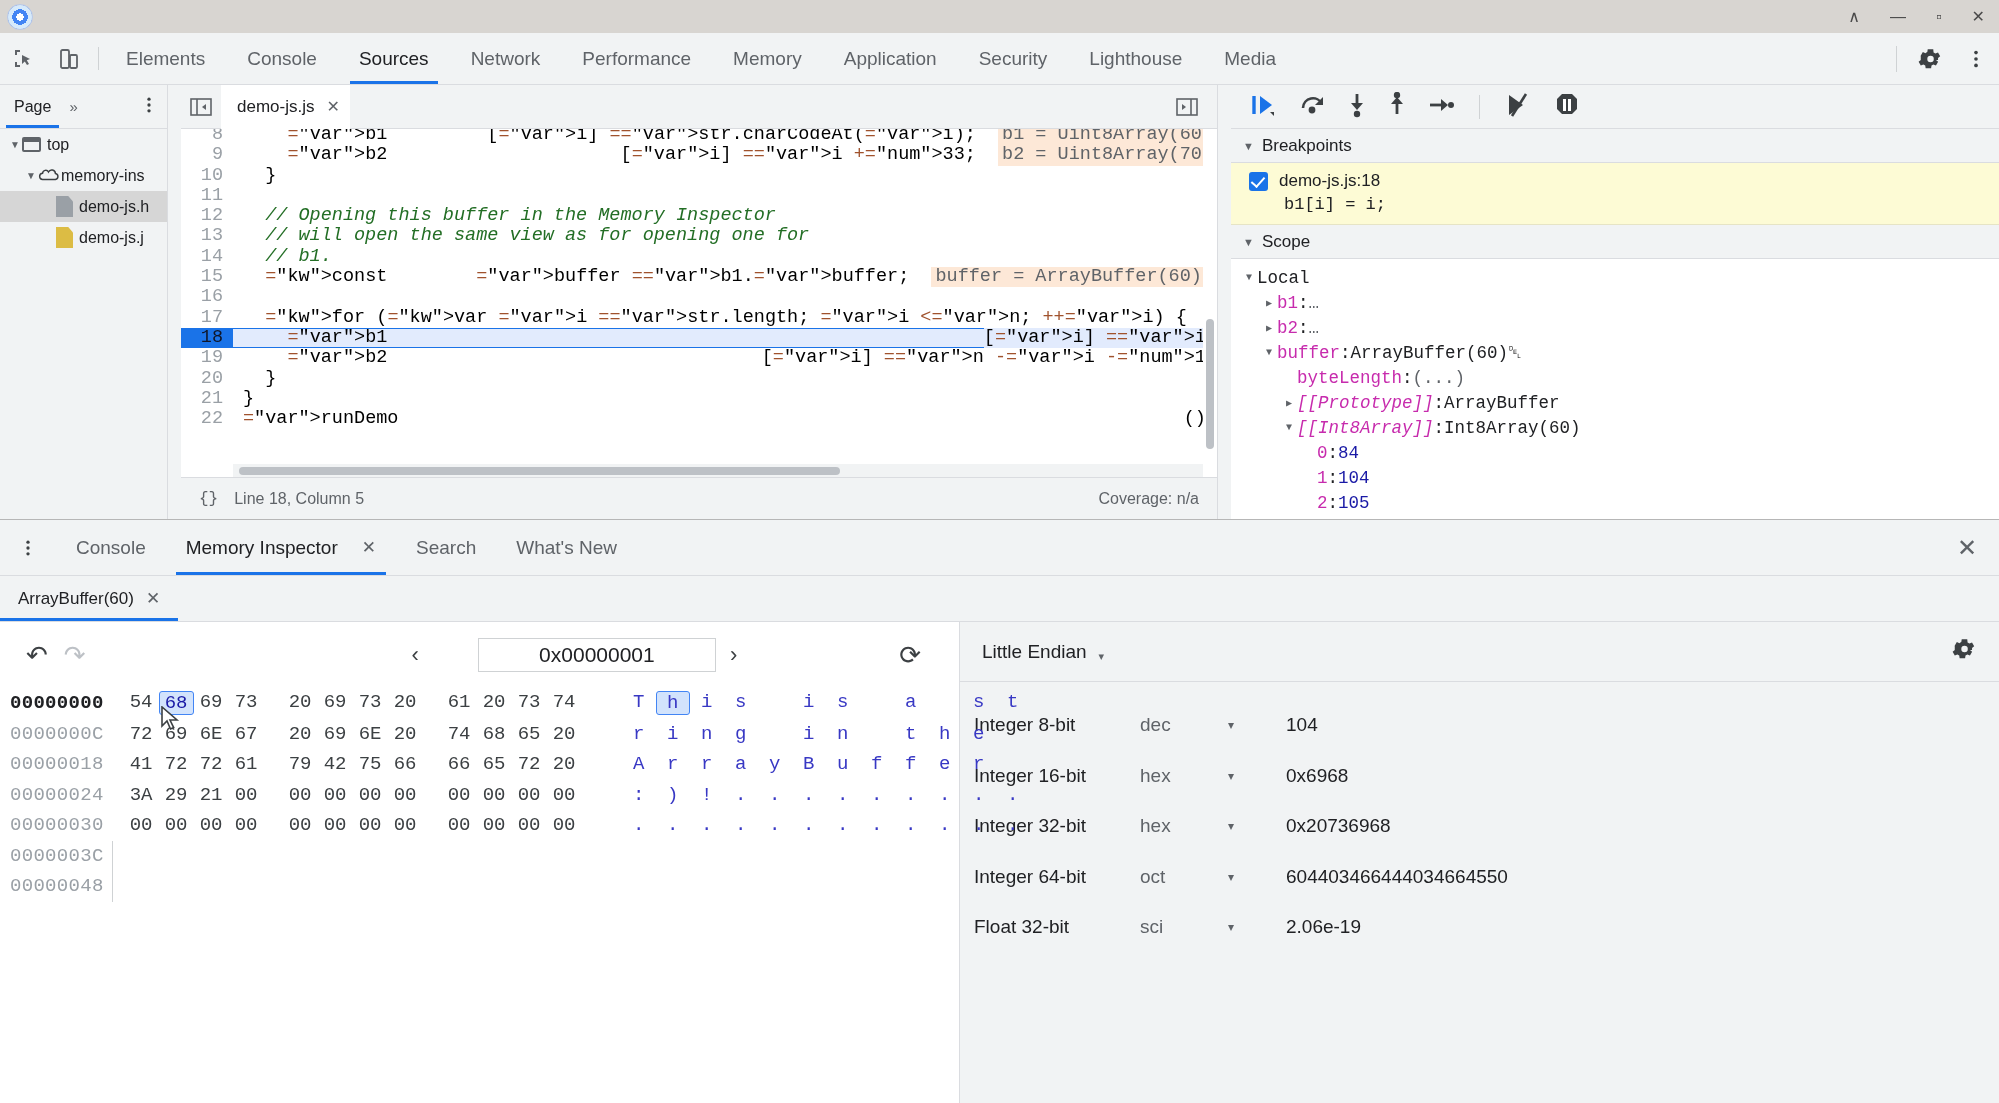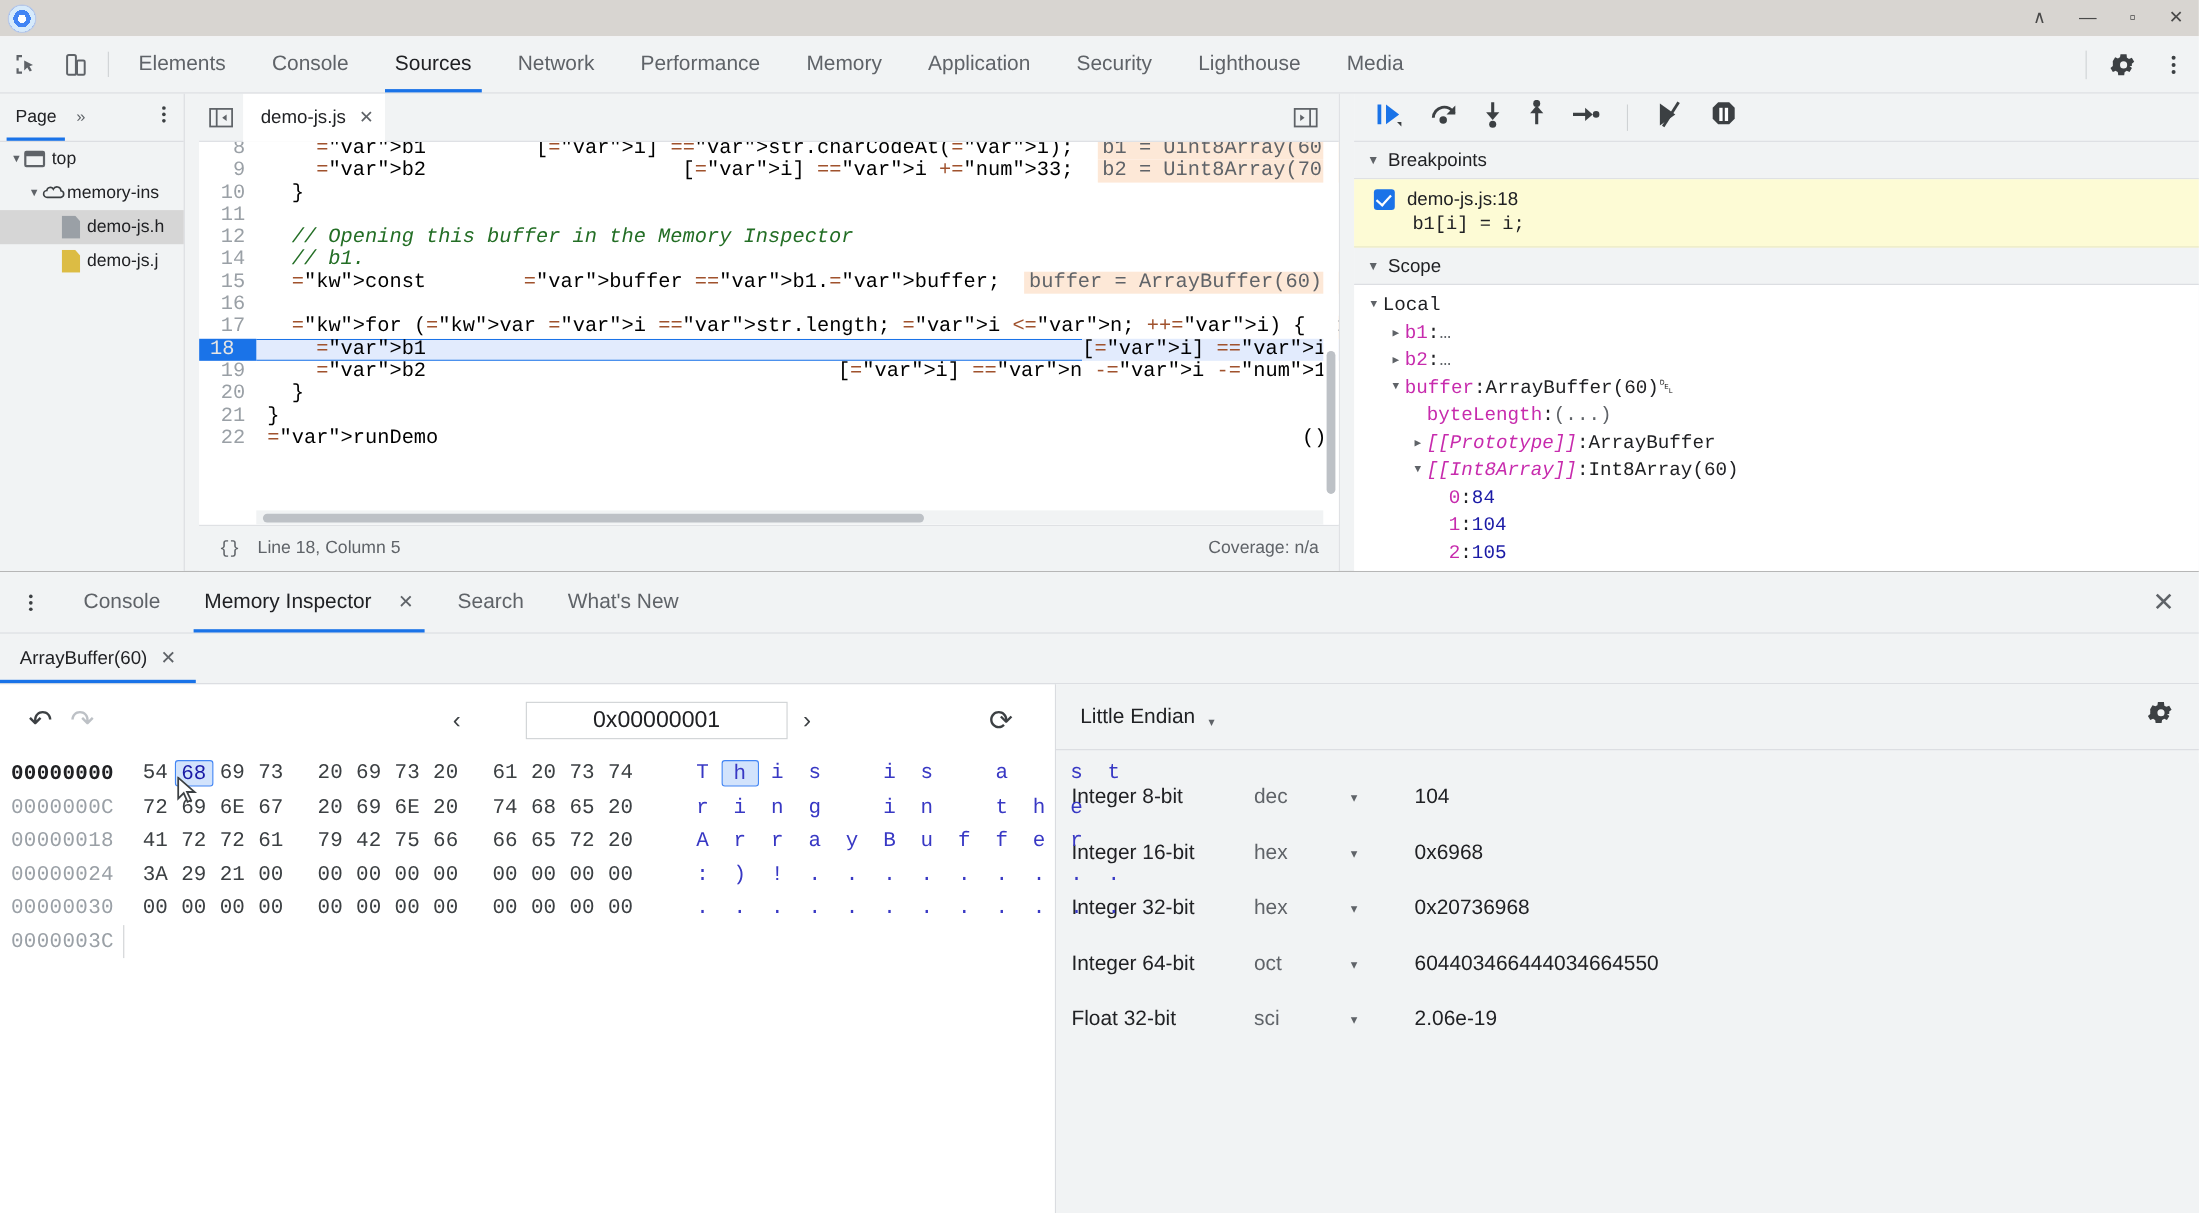--- a/index.html
+++ b/index.html
@@ -71,21 +71,21 @@
   #editor-tabs .sidebtn { width: 40px; display:flex; align-items:center; justify-content:center; cursor:pointer;}
   .etab { height:44px; display:flex; align-items:center; padding: 0 10px 0 16px; background:#fff; font-size:17px; color:#202124; gap:12px; cursor:pointer;}
   .etab .x { color:#5f6368; font-size:16px; }
   #editor-tabs .right { margin-left:auto; padding-right:10px; display:flex; align-items:center;}
   #code {
     flex: 1; background: #fff; position: relative; overflow: hidden;
     font-family: "Liberation Mono", monospace; font-size: 18.5px; line-height: 20.3px;
   }
   .cl { display: flex; height: 20.3px; white-space: pre; }
   .ln { width: 52px; text-align: right; padding-right: 10px; color: #9aa0a6; flex: none; }
-  .cl.cur .ln { background: #1a73e8; color: #e5e5e5; text-align: center; }
+  .cl.cur .ln { background: #1a73e8; color: #0f172a; }
   .cl.cur { background: #e2ebfd; }
   .cl.cur .src { box-shadow: inset 0 -1px 0 #1a73e8, inset 0 1px 0 #1a73e8; }
   .src { padding-left: 10px; flex: 1; } .cmt { color: #236e25; font-style: italic; }
   .op { color: #a0522d; }
   .hint { background: #fde8d7; color: #5f6368; padding: 0 4px; }
   #code-scroll-h { position:absolute; left:52px; right:14px; bottom:0; height:13px; background:#f1f3f4;}
   #code-scroll-h i { position:absolute; left:6px; width:62%; top:3px; height:8px; background:#bdc1c6; border-radius:4px;}
   #code-scroll-v { position:absolute; right:0; top:0; bottom:0; width:14px; background:#fff;}
   #code-scroll-v i { position:absolute; left:3px; right:3px; top:190px; height:130px; background:#bdc1c6; border-radius:4px;}
   #editor-status { height: 42px; background:#f1f3f4; border-top:1px solid #dadce0; display:flex; align-items:center; font-size:16px; color:#5f6368; gap:16px; padding:0 18px;}
@@ -301,20 +301,21 @@
       </div>
     </div>
 
     <div id="code">
       <div id="code-lines">
           <div class="cl" style="margin-top: -4px;"><span class="ln">8</span><span class="src">    <span class<span="" class="op">=</span>"var"&gt;b1</span>[<span class<span="" class="op">=</span>"var"&gt;i] <span class="op">=</span> <span class<span="" class="op">=</span>"var"&gt;str.charCodeAt(<span class<span="" class="op">=</span>"var"&gt;i);  <span class="hint">b1 = Uint8Array(60)</span></div>
           <div class="cl"><span class="ln">9</span><span class="src">    <span class<span="" class="op">=</span>"var"&gt;b2</span>[<span class<span="" class="op">=</span>"var"&gt;i] <span class="op">=</span> <span class<span="" class="op">=</span>"var"&gt;i <span class="op">+</span> <span class<span="" class="op">=</span>"num"&gt;33;  <span class="hint">b2 = Uint8Array(70)</span></div>
           <div class="cl"><span class="ln">10</span><span class="src">  }</span></div>
           <div class="cl"><span class="ln">11</span><span class="src"></span></div>
           <div class="cl"><span class="ln">12</span><span class="src"><span class="cmt">  // Opening this buffer in the Memory Inspector</span></span></div>
+          <div class="cl"><span class="ln">13</span><span class="src"><span class="cmt">  // will open the same view as for opening one for</span></span></div>
           <div class="cl"><span class="ln">14</span><span class="src"><span class="cmt">  // b1.</span></span></div>
           <div class="cl"><span class="ln">15</span><span class="src">  <span class<span="" class="op">=</span>"kw"&gt;const</span> <span class<span="" class="op">=</span>"var"&gt;buffer <span class="op">=</span> <span class<span="" class="op">=</span>"var"&gt;b1.<span class<span="" class="op">=</span>"var"&gt;buffer;  <span class="hint">buffer = ArrayBuffer(60),</span></div>
           <div class="cl"><span class="ln">16</span><span class="src"></span></div>
           <div class="cl"><span class="ln">17</span><span class="src">  <span class<span="" class="op">=</span>"kw"&gt;for</span> (<span class<span="" class="op">=</span>"kw"&gt;var <span class<span="" class="op">=</span>"var"&gt;i <span class="op">=</span> <span class<span="" class="op">=</span>"var"&gt;str.length; <span class<span="" class="op">=</span>"var"&gt;i <span class="op">&lt;</span> <span class<span="" class="op">=</span>"var"&gt;n; <span class="op">++</span><span class<span="" class="op">=</span>"var"&gt;i) {  <span class="hint">i = 39, str =</span></div>
           <div class="cl cur"><span class="ln">18</span><span class="src">    <span class<span="" class="op">=</span>"var"&gt;b1</span>[<span class<span="" class="op">=</span>"var"&gt;i] <span class="op">=</span> <span class<span="" class="op">=</span>"var"&gt;i;</div>
           <div class="cl"><span class="ln">19</span><span class="src">    <span class<span="" class="op">=</span>"var"&gt;b2</span>[<span class<span="" class="op">=</span>"var"&gt;i] <span class="op">=</span> <span class<span="" class="op">=</span>"var"&gt;n <span class="op">-</span> <span class<span="" class="op">=</span>"var"&gt;i <span class="op">-</span> <span class<span="" class="op">=</span>"num"&gt;1;</div>
           <div class="cl"><span class="ln">20</span><span class="src">  }</span></div>
           <div class="cl"><span class="ln">21</span><span class="src">}</span></div>
           <div class="cl"><span class="ln">22</span><span class="src"><span class<span="" class="op">=</span>"var"&gt;runDemo</span>();</div>
         </div>
@@ -686,20 +687,26 @@
                 <span class="hc">.</span>
                 <span class="hc">.</span>
                 <span class="hc">.</span>
                 <span class="hc">.</span>
                 <span class="hc">.</span>
                 <span class="hc">.</span>
               </span>
             </div>
             <div class="hrow">
               <span class="haddr">0000003C</span>
+              <span class="hsep"></span>
+              <span class="hbytes"></span>
+              <span class="hchars"></span>
+            </div>
+            <div class="hrow">
+              <span class="haddr">00000048</span>
               <span class="hsep"></span>
               <span class="hbytes"></span>
               <span class="hchars"></span>
             </div>
           </div>
         <svg id="cursor-arrow" width="22" height="26" viewBox="0 0 22 26">
           <path d="M2 1l0 19 5-5 3.5 8 3.2-1.4L10 14l7 0z" fill="#fff" stroke="#3c4043" stroke-width="1.6"></path>
         </svg>
       </div>
     </div>

